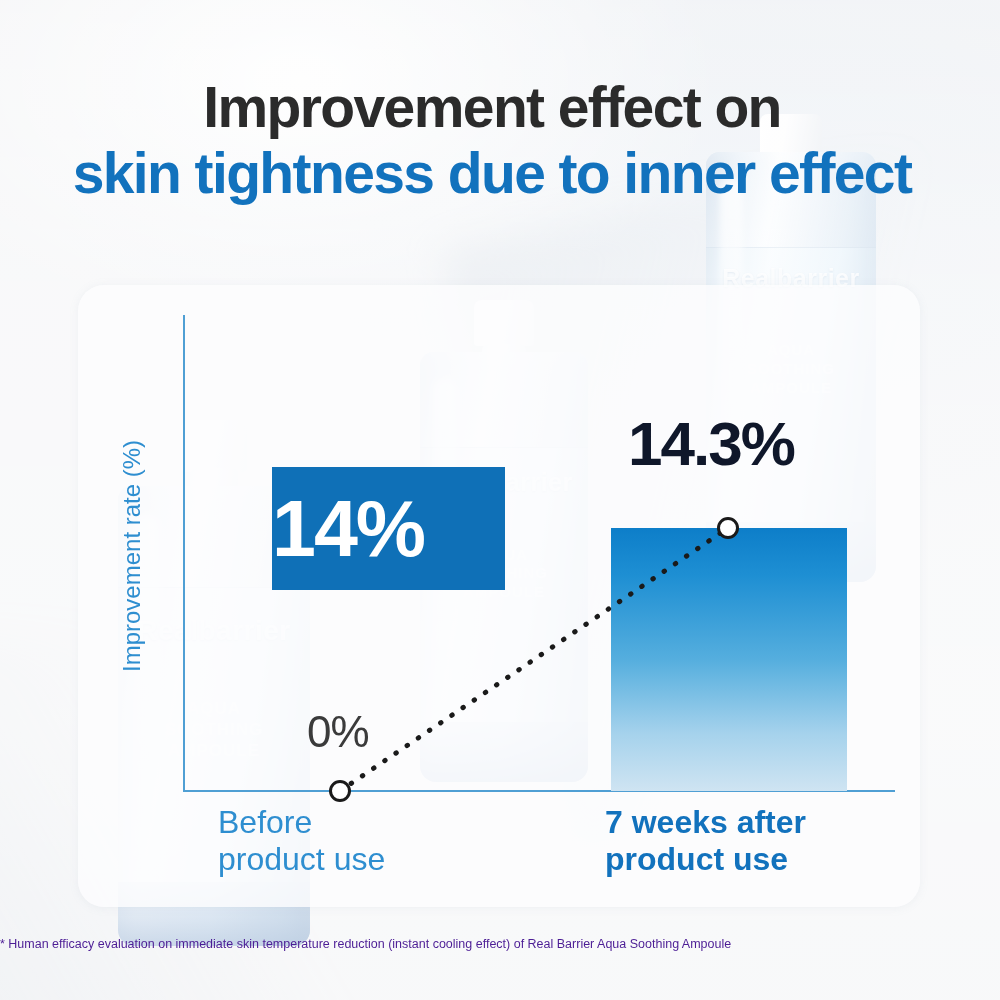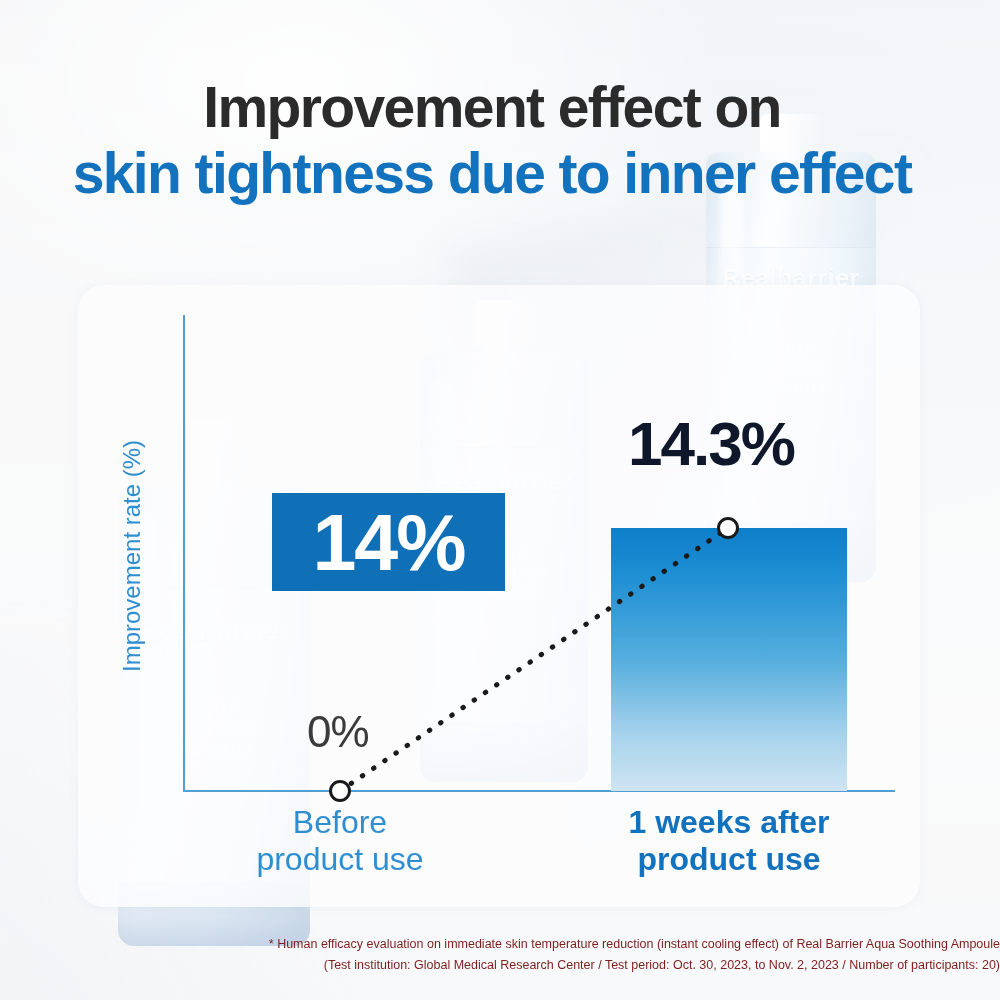--- a/index.html
+++ b/index.html
@@ -152,43 +152,43 @@
   .lbl-zero{
     position:absolute;left:307px;top:707px;
     font-size:44px;color:#3b3b3b;letter-spacing:-1px;
   }
   .lbl-after{
     position:absolute;left:628px;top:408px;
     font-size:62px;font-weight:bold;color:#0f172a;letter-spacing:-2px;
   }
 
   .badge{
-    position:absolute;left:272px;top:493px;width:233px;height:98px;
+    position:absolute;left:272px;top:467px;width:233px;height:123px;
     background:#0f70b7;z-index:7;
-    display:flex;align-items:center;justify-content:center;
+    display:flex;align-items:center;justify-content:flex-start;
   }
   .badge span{
     color:#ffffff;font-size:79px;font-weight:bold;letter-spacing:-2px;
     line-height:1;
   }
 
-  .xtick{position:absolute;text-align:center;line-height:1.16;}
+  .xtick{position:absolute;text-align:left;line-height:1.16;}
   .xtick-before{
     left:218px;top:804px;width:244px;
     font-size:32px;color:#2e8ed0;
   }
   .xtick-after{
     left:605px;top:804px;width:248px;
     font-size:32px;font-weight:bold;color:#1272bd;
   }
 
   
   .footnote{
-    position:absolute;left:0;right:0;top:934px;text-align:right;z-index:8;
-    color:#7f1d1d;font-size:12.5px;line-height:1.65;
+    position:absolute;left:0;right:0;top:934px;text-align:left;z-index:8;
+    color:#4c1d95;font-size:12.5px;line-height:1.65;
   }
 </style>
 </head>
 <body>
 
 <div id="root">
 
   <div class="bg-base"></div>
   <div class="bg-glow"></div>
   <div class="shadow-sweep"></div>
@@ -273,23 +273,22 @@
 
     <div class="badge">
       <span>14%</span>
     </div>
 
     <div class="xtick xtick-before">
       <div>Before</div>
       <div>product use</div>
     </div>
     <div class="xtick xtick-after">
-      <div>1 weeks after</div>
+      <div>7 weeks after</div>
       <div>product use</div>
     </div>
   </div>
 
   <div class="footnote">
     <div>* Human efficacy evaluation on immediate skin temperature reduction (instant cooling effect) of Real Barrier Aqua Soothing Ampoule</div>
-    <div>(Test institution: Global Medical Research Center / Test period: Oct. 30, 2023, to Nov. 2, 2023 / Number of participants: 20)</div>
   </div>
 
 </div>
 
 </body></html>

